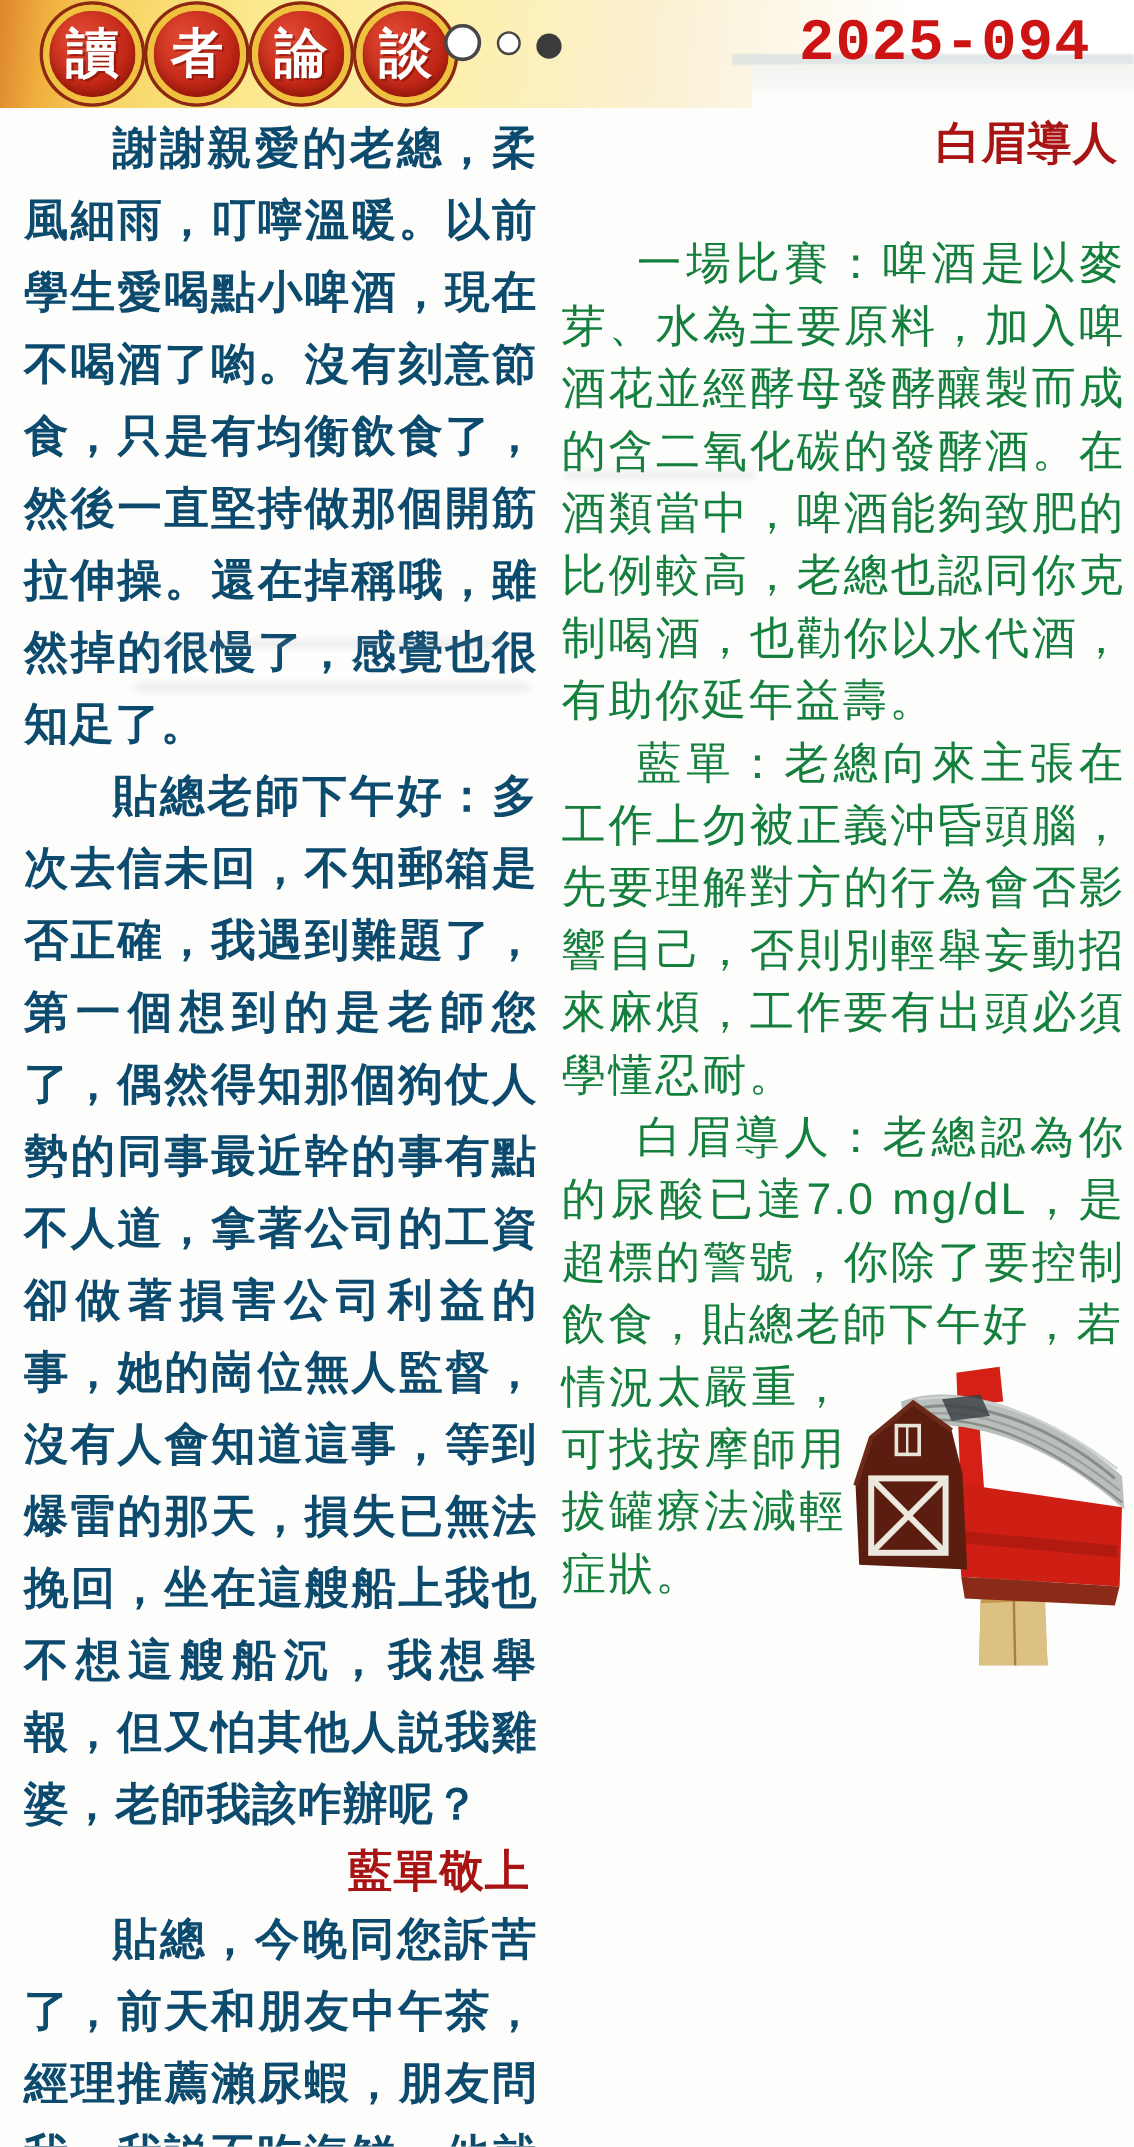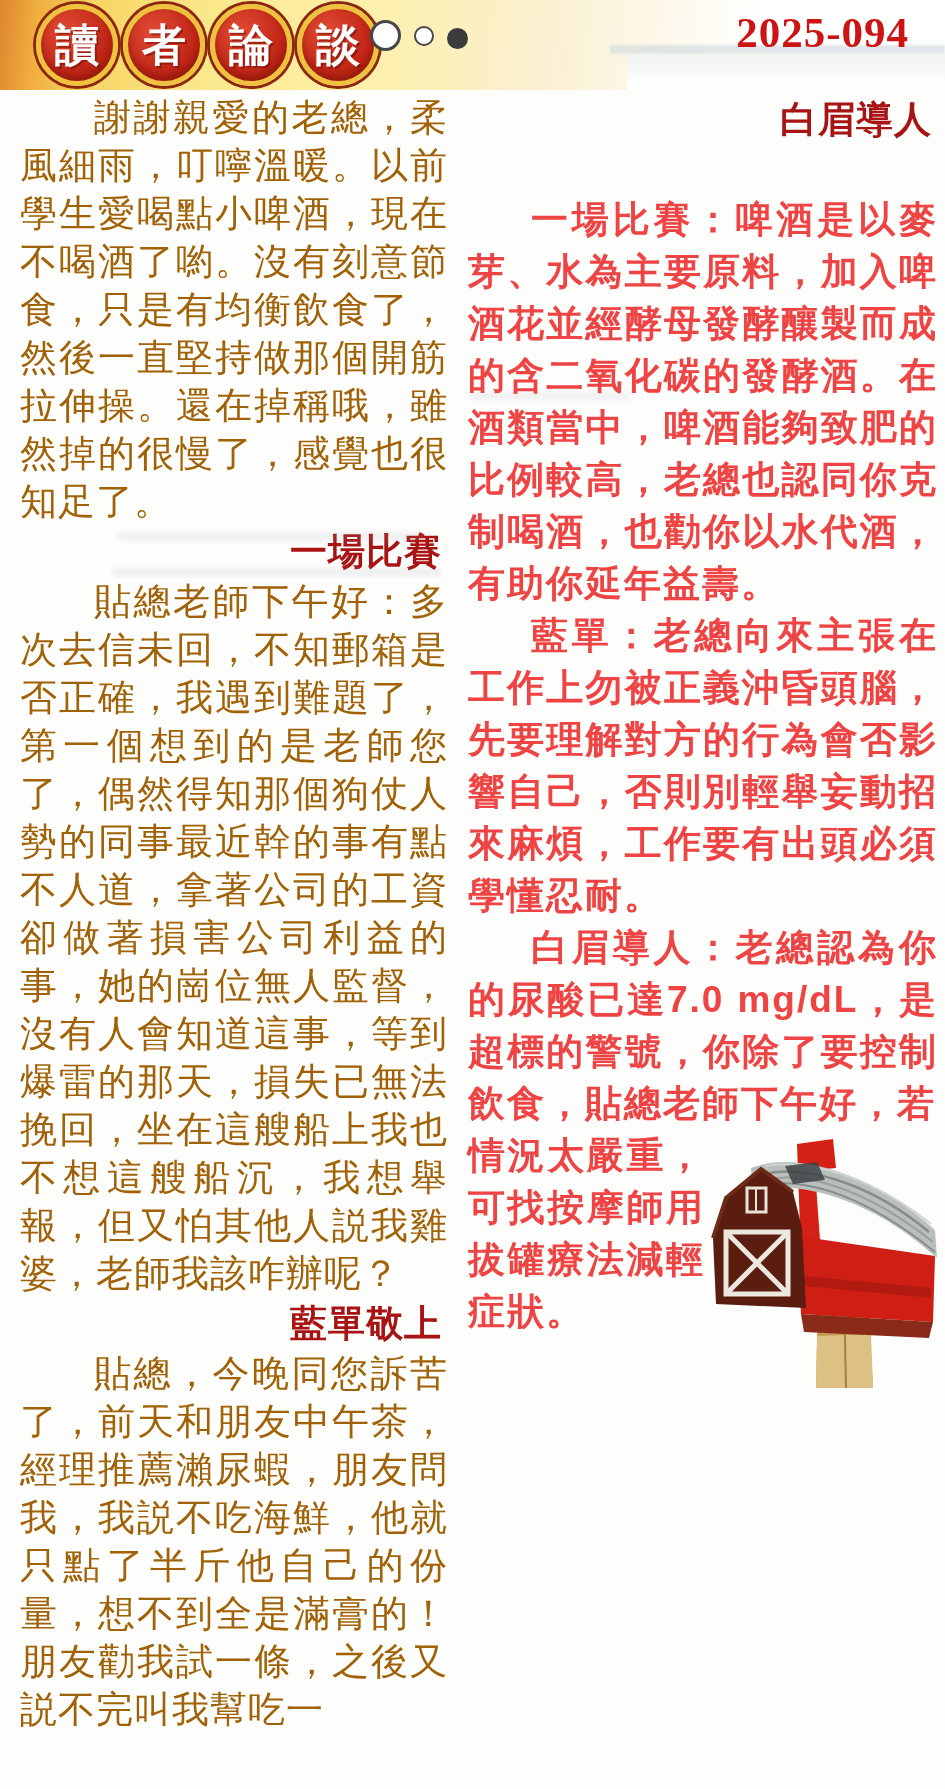--- a/index.html
+++ b/index.html
@@ -37,36 +37,36 @@
   .badge-char {
     color:#ffffff; font-style:normal; font-size:44px; font-weight:900;
     text-shadow:2px 2px 0 rgba(115,12,4,.55); line-height:1;
   }
   .dot { position:absolute; border-radius:50%; background:#fff; border:3px solid #474747; box-sizing:border-box; }
   .dot-lg   { left:370px; top:20px; width:31px; height:31px; }
   .dot-sm   { left:414px; top:26px; width:20px; height:20px; border-width:2px; }
   .dot-fill { left:447px; top:28px; width:21px; height:21px; background:#3b3b3b; border:none; }
   .issue {
     position:absolute; right:36px; top:8px;
-    font-family:Liberation Serif, serif;
-    font-size:43px; font-weight:700; color:#cc1414; letter-spacing:1px;
+    font-family:Liberation Mono, monospace;
+    font-size:49px; font-weight:700; color:#cc1414; letter-spacing:1px;
   }
 
   
   .col { position:absolute; top:94px; }
   .col-left  { left:20px;  width:428px; }
   .col-right { left:468px; width:470px; }
 
   p { margin:0; }
   .letter {
-    color:#a16207; font-size:37px; line-height:48px; font-weight:400;
+    color:#0c4a6e; font-size:37px; line-height:60px; font-weight:700;
     text-align:justify; text-indent:2em; letter-spacing:1px;
   }
   .reply {
-    color:#ef4444; font-size:37px; line-height:52px; font-weight:700;
+    color:#15803d; font-size:37px; line-height:52px; font-weight:400;
     text-align:justify; text-indent:1.7em; letter-spacing:2px;
   }
   .sig {
     color:#a81413; font-size:37px; line-height:52px; font-weight:700;
     text-align:right; padding-right:6px; letter-spacing:1px;
   }
   .m-gap  { }
   .m-gap2 { margin-top:48px; }
 
   .wrap-row { display:flex; align-items:flex-start; }
@@ -105,21 +105,20 @@
       </span>
     </div>
     <span class="dot dot-lg"></span>
     <span class="dot dot-sm"></span>
     <span class="dot dot-fill"></span>
     <div class="issue">2025-094</div>
   </header>
 
   <section class="col col-left">
     <p class="letter">謝謝親愛的老總，柔風細雨，叮嚀溫暖。以前學生愛喝點小啤酒，現在不喝酒了喲。沒有刻意節食，只是有均衡飲食了，然後一直堅持做那個開筋拉伸操。還在掉稱哦，雖然掉的很慢了，感覺也很知足了。</p>
-    <p class="sig">一場比賽</p>
     <p class="letter m-gap">貼總老師下午好：多次去信未回，不知郵箱是否正確，我遇到難題了，第一個想到的是老師您了，偶然得知那個狗仗人勢的同事最近幹的事有點不人道，拿著公司的工資卻做著損害公司利益的事，她的崗位無人監督，沒有人會知道這事，等到爆雷的那天，損失已無法挽回，坐在這艘船上我也不想這艘船沉，我想舉報，但又怕其他人説我雞婆，老師我該咋辦呢？</p>
     <p class="sig">藍單敬上</p>
     <p class="letter m-gap">貼總，今晚同您訴苦了，前天和朋友中午茶，經理推薦瀨尿蝦，朋友問我，我説不吃海鮮，他就只點了半斤他自己的份量，想不到全是滿膏的！朋友勸我試一條，之後又説不完叫我幫吃一</p>
   </section>
 
   <section class="col col-right">
     <p class="sig">白眉導人</p>
     <p class="reply m-gap2">一場比賽：啤酒是以麥芽、水為主要原料，加入啤酒花並經酵母發酵釀製而成的含二氧化碳的發酵酒。在酒類當中，啤酒能夠致肥的比例較高，老總也認同你克制喝酒，也勸你以水代酒，有助你延年益壽。</p>
     <p class="reply m-gap">藍單：老總向來主張在工作上勿被正義沖昏頭腦，先要理解對方的行為會否影響自己，否則別輕舉妄動招來麻煩，工作要有出頭必須學懂忍耐。</p>
     <p class="reply m-gap">白眉導人：老總認為你的尿酸已達7.0 mg/dL，是超標的警號，你除了要控制飲食，貼總老師下午好，若</p>

